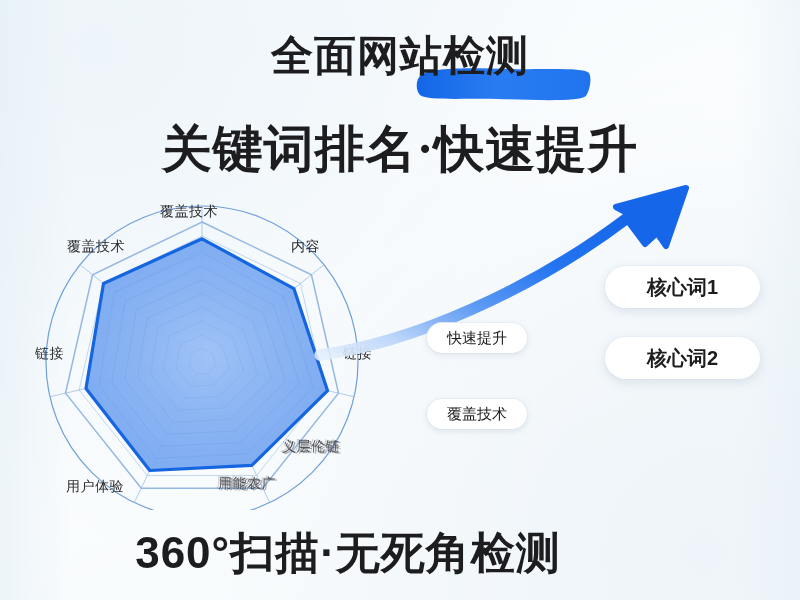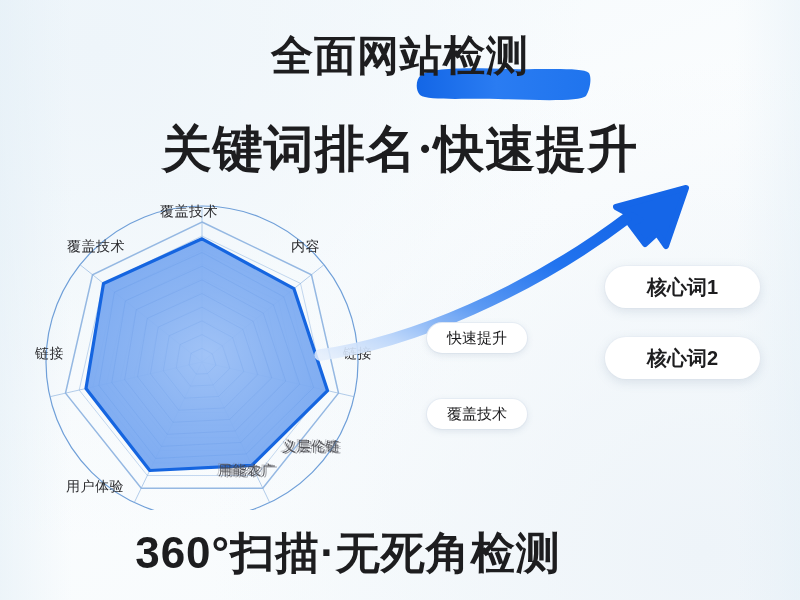--- a/index.html
+++ b/index.html
@@ -242,21 +242,21 @@
           <polygon points="184.00,130.93 214.65,147.56 225.86,181.55 200.60,206.48 166.59,208.16 145.33,180.83 151.16,145.81" fill="none" stroke="#4f88dd" stroke-width="0.75" opacity="0.19"></polygon>
           <polygon points="184.00,144.62 204.43,155.71 211.90,178.37 195.07,194.98 172.39,196.11 158.22,177.88 162.11,154.54" fill="none" stroke="#4f88dd" stroke-width="0.75" opacity="0.18"></polygon>
           <polygon points="184.00,158.31 194.22,163.85 197.95,175.18 189.53,183.49 178.20,184.05 171.11,174.94 173.05,163.27" fill="none" stroke="#4f88dd" stroke-width="0.75" opacity="0.17"></polygon>
         </g>
     </svg>
 
     <div class="radar-label" style="left:142px; top:13px;">覆盖技术</div>
     <div class="radar-label" style="left:273px; top:48px;">内容</div>
     <div class="radar-label" style="left:325px; top:155px;">链接</div>
     <div class="radar-label smudge" style="left:264px; top:248px;">义层伦链</div>
-    <div class="radar-label smudge" style="left:152px; top:272px;padding-left:48px;">用能农广</div>
+    <div class="radar-label smudge" style="left:152px; top:285px;padding-left:48px;">用能农广</div>
     <div class="radar-label" style="left:48px; top:248px;margin-top:40px;">用户体验</div>
     <div class="radar-label" style="left:17px; top:155px;">链接</div>
     <div class="radar-label" style="left:49px; top:48px;">覆盖技术</div>
   </div>
 
   <svg id="arrow-svg" viewBox="0 0 400 190">
     <defs>
       <linearGradient id="arrowGrad" x1="0" y1="1" x2="1" y2="0">
         <stop offset="0%" stop-color="#e4eefc" stop-opacity="0.85"></stop>
         <stop offset="18%" stop-color="#bcd6fa"></stop>

